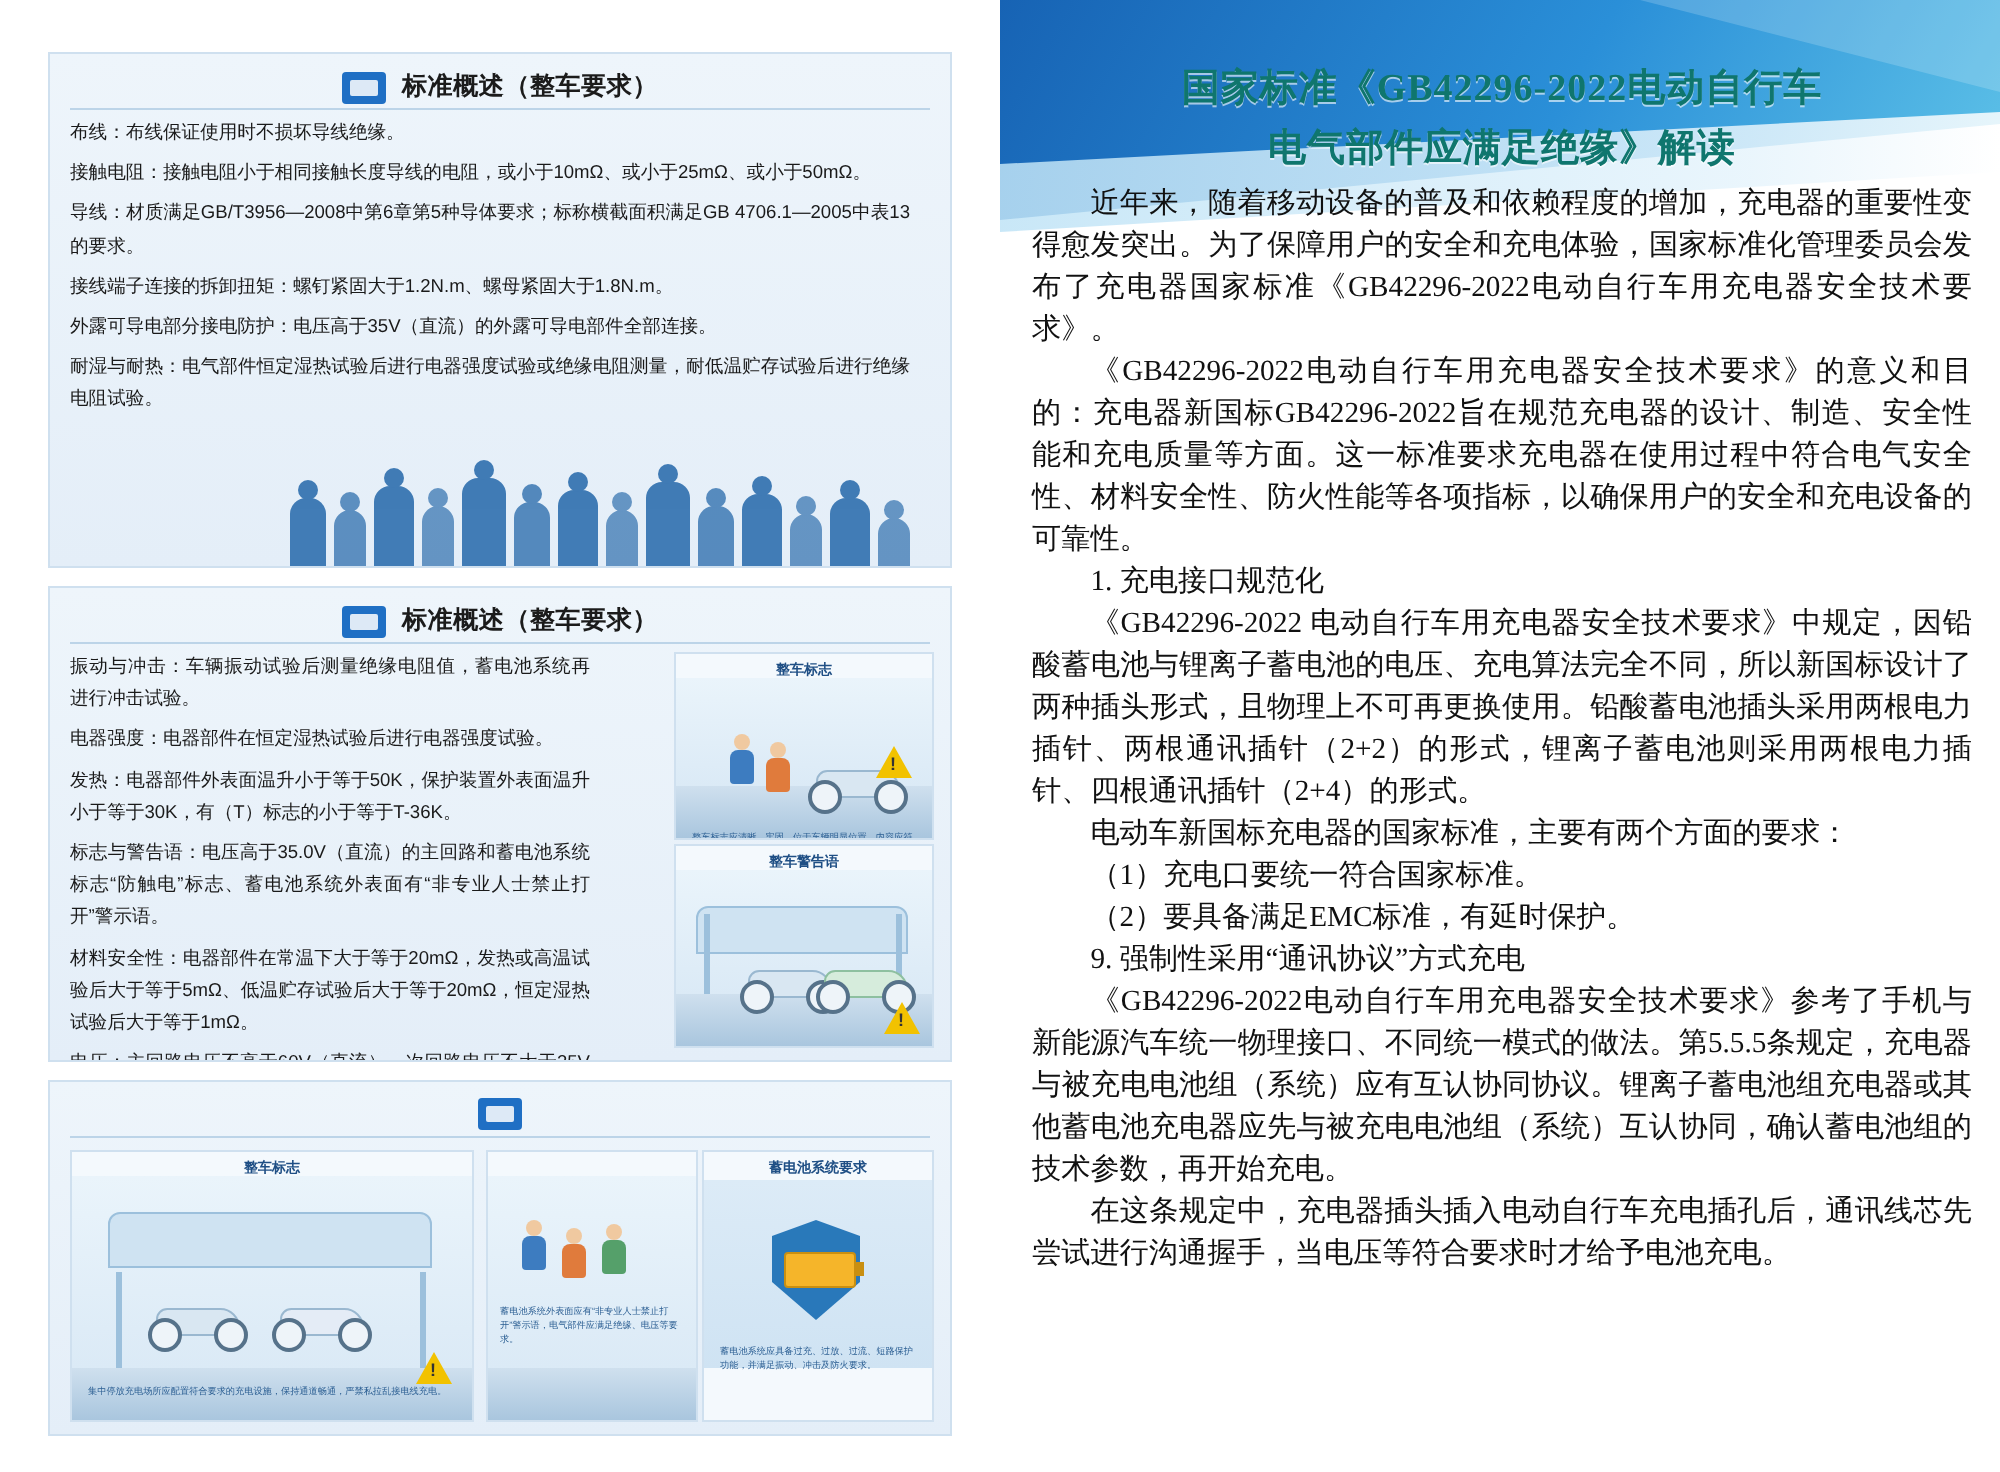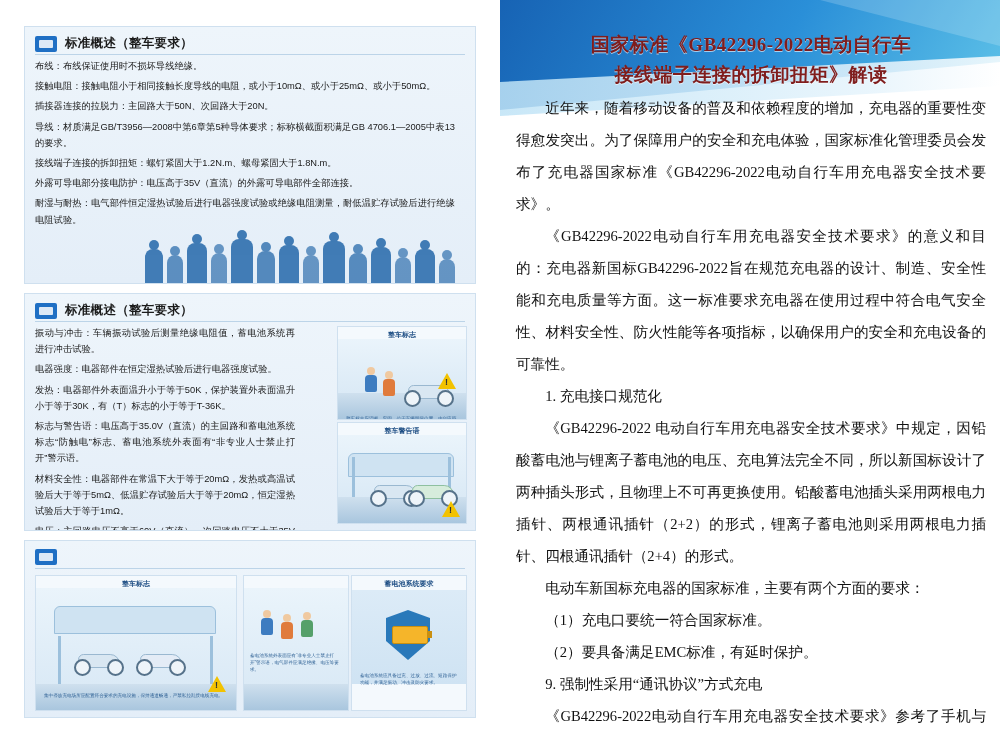--- a/index.html
+++ b/index.html
@@ -57,39 +57,39 @@
     clip-path: polygon(0 26px, 500px 0, 500px 30px, 0 60px);
     opacity: 0.85;
   }
   
   .right-title {
     position: absolute;
     left: 520px;
     top: 30px;
     width: 462px;
     text-align: center;
-    color: #7f1d1d;
+    color: #0f766e;
     font-weight: bold;
     font-size: 19px;
     line-height: 30px;
     letter-spacing: 0.5px;
     font-family: "Liberation Serif", serif;
     z-index: 5;
     text-shadow: 0 1px 0 rgba(255,255,255,0.6);
   }
   
   .right-body {
     position: absolute;
     left: 516px;
     top: 92px;
     width: 470px;
     height: 630px;
     font-family: "Liberation Serif", serif;
     font-size: 14.6px;
-    line-height: 32px;
+    line-height: 21px;
     color: #111111;
     text-align: justify;
     text-justify: inter-ideograph;
   }
   .right-body p {
     margin: 0;
     text-indent: 2em;
   }
   
   .left-col {
@@ -109,20 +109,21 @@
   }
   .panel-1 { height: 258px; }
   .panel-2 { height: 238px; }
   .panel-3 { height: 178px; }
 
   .panel-head {
     display: flex;
     align-items: center;
     gap: 8px;
     margin-bottom: 6px;
+    justify-content: center;
   }
   .head-icon {
     width: 22px;
     height: 16px;
     background: #1f6fc4;
     border-radius: 2px;
     position: relative;
     flex: 0 0 auto;
   }
   .head-icon::after {
@@ -313,21 +314,21 @@
 <div class="page">
 
   <div class="right-band">
     <div class="band-blue"></div>
     <div class="band-blue2"></div>
     <div class="band-wave"></div>
   </div>
 
   <div class="right-title">
     <div>国家标准《GB42296-2022电动自行车</div>
-    <div>接线端子连接的拆卸扭矩》解读</div>
+    <div>电气部件应满足绝缘》解读</div>
   </div>
 
   <div class="right-body">
     <p>近年来，随着移动设备的普及和依赖程度的增加，充电器的重要性变得愈发突出。为了保障用户的安全和充电体验，国家标准化管理委员会发布了充电器国家标准《GB42296-2022电动自行车用充电器安全技术要求》。</p>
     <p>《GB42296-2022电动自行车用充电器安全技术要求》的意义和目的：充电器新国标GB42296-2022旨在规范充电器的设计、制造、安全性能和充电质量等方面。这一标准要求充电器在使用过程中符合电气安全性、材料安全性、防火性能等各项指标，以确保用户的安全和充电设备的可靠性。</p>
     <p>1. 充电接口规范化</p>
     <p>《GB42296-2022 电动自行车用充电器安全技术要求》中规定，因铅酸蓄电池与锂离子蓄电池的电压、充电算法完全不同，所以新国标设计了两种插头形式，且物理上不可再更换使用。铅酸蓄电池插头采用两根电力插针、两根通讯插针（2+2）的形式，锂离子蓄电池则采用两根电力插针、四根通讯插针（2+4）的形式。</p>
     <p>电动车新国标充电器的国家标准，主要有两个方面的要求：</p>
     <p>（1）充电口要统一符合国家标准。</p>
     <p>（2）要具备满足EMC标准，有延时保护。</p>
@@ -341,21 +342,20 @@
 
     <div class="panel panel-1">
       <div class="panel-head">
         <span class="head-icon"></span>
         <span class="head-title">标准概述（整车要求）</span>
       </div>
       <div class="head-rule"></div>
       <div class="panel-text">
         <p>布线：布线保证使用时不损坏导线绝缘。</p>
         <p>接触电阻：接触电阻小于相同接触长度导线的电阻，或小于10mΩ、或小于25mΩ、或小于50mΩ。</p>
-        <p>插接器连接的拉脱力：主回路大于50N、次回路大于20N。</p>
         <p>导线：材质满足GB/T3956—2008中第6章第5种导体要求；标称横截面积满足GB 4706.1—2005中表13的要求。</p>
         <p>接线端子连接的拆卸扭矩：螺钉紧固大于1.2N.m、螺母紧固大于1.8N.m。</p>
         <p>外露可导电部分接电防护：电压高于35V（直流）的外露可导电部件全部连接。</p>
         <p>耐湿与耐热：电气部件恒定湿热试验后进行电器强度试验或绝缘电阻测量，耐低温贮存试验后进行绝缘电阻试验。</p>
       </div>
       <div class="crowd">
         <span style="left:120px;width:18px;height:34px;"></span>
         <span style="left:142px;width:16px;height:28px;opacity:.75;"></span>
         <span style="left:162px;width:20px;height:40px;"></span>
         <span style="left:186px;width:16px;height:30px;opacity:.7;"></span>

